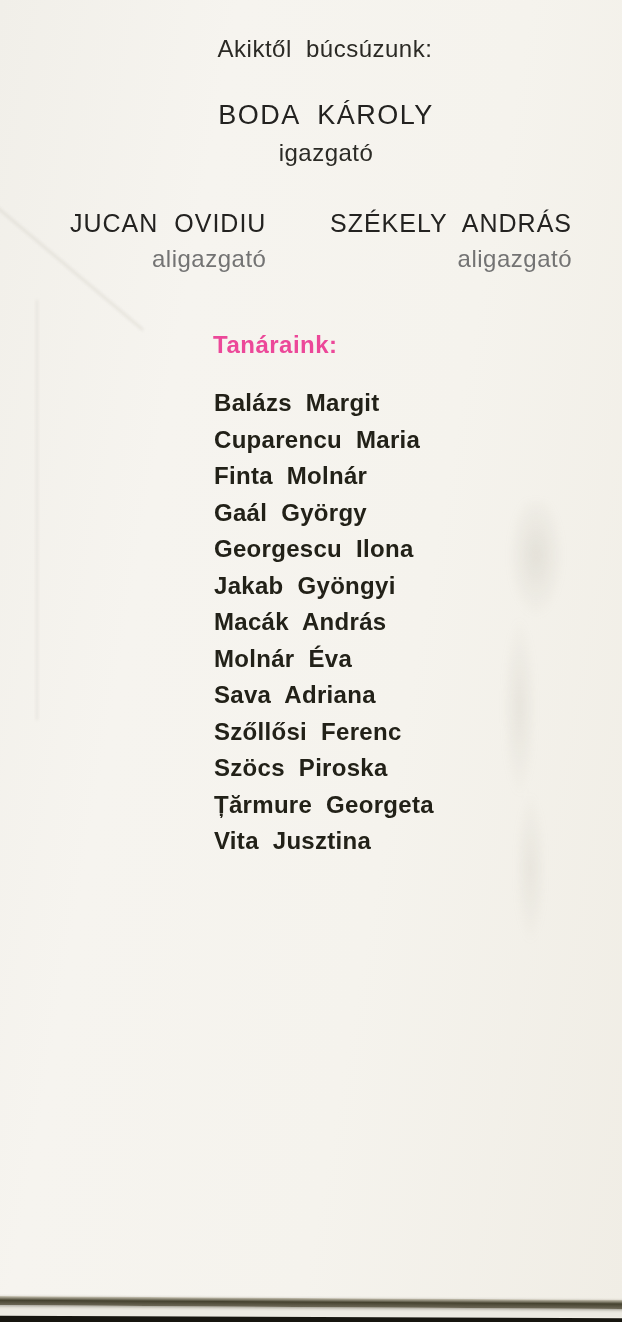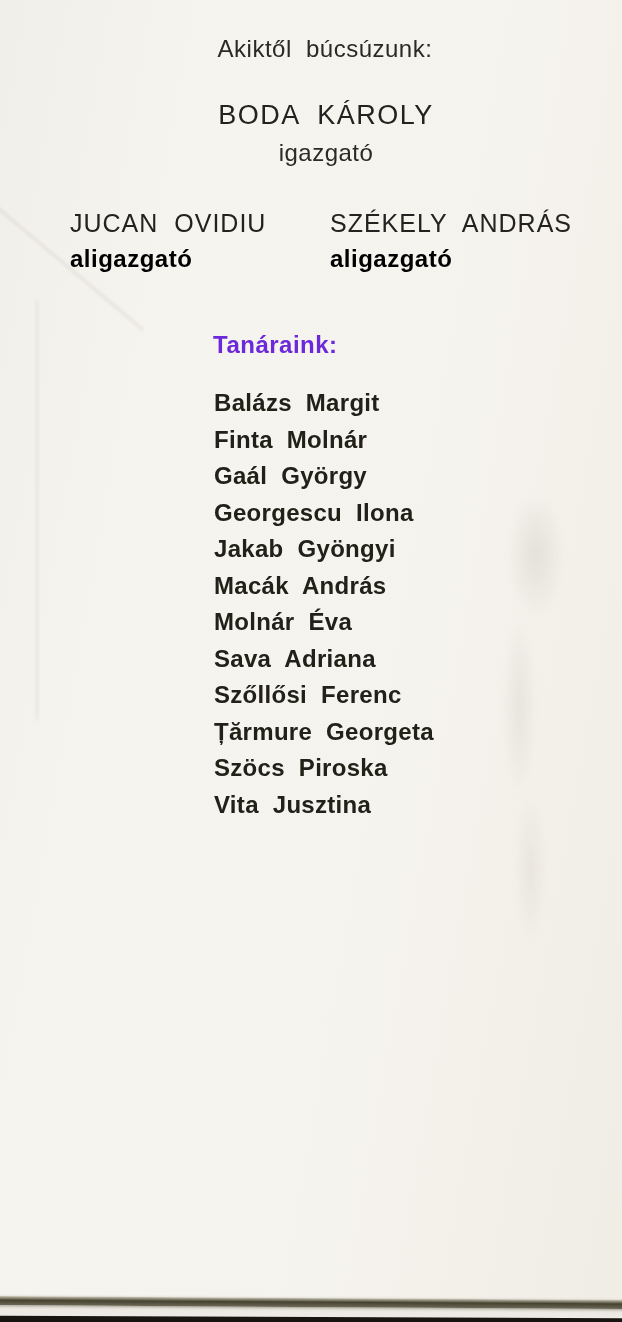--- a/index.html
+++ b/index.html
@@ -49,44 +49,43 @@
     letter-spacing: 0.5px;
     color: #2b2a25;
   }
   .deputies-row {
     display: flex;
     justify-content: space-between;
     margin-top: 41px;
     padding: 0 50px 0 70px;
   }
   .deputy {
-    text-align: left;
+    text-align: right;
   }
   .deputy-name {
     font-size: 25px;
     line-height: 30px;
     letter-spacing: 1px;
     word-spacing: 8px;
     color: #232220;
   }
   .deputy-role {
     margin-top: 7px;
     font-size: 24px;
     line-height: 28px;
     letter-spacing: 0.5px;
-    color: #000000;
-    font-weight: bold;
+    color: #737373;
   }
   .teachers-heading {
     margin: 57px 0 0 213px;
     font-size: 24px;
     line-height: 29px;
     font-weight: bold;
     letter-spacing: 0.5px;
-    color: #6d28d9;
+    color: #ec4899;
   }
   .teachers-list {
     margin: 26px 12px 0 214px;
   }
   .teacher {
     font-size: 24px;
     line-height: 36.5px;
     font-weight: bold;
     letter-spacing: 0.3px;
     word-spacing: 7px;
@@ -181,30 +180,31 @@
     <div class="deputy">
       <div class="deputy-name">SZÉKELY ANDRÁS</div>
       <div class="deputy-role">aligazgató</div>
     </div>
   </div>
 
   <div class="teachers-heading">Tanáraink:</div>
 
   <div class="teachers-list">
       <div class="teacher">Balázs Margit</div>
+      <div class="teacher">Cuparencu Maria</div>
       <div class="teacher">Finta Molnár</div>
       <div class="teacher">Gaál György</div>
       <div class="teacher">Georgescu Ilona</div>
       <div class="teacher">Jakab Gyöngyi</div>
       <div class="teacher">Macák András</div>
       <div class="teacher">Molnár Éva</div>
       <div class="teacher">Sava Adriana</div>
       <div class="teacher">Szőllősi Ferenc</div>
+      <div class="teacher">Szöcs Piroska</div>
       <div class="teacher">Țărmure Georgeta</div>
-      <div class="teacher">Szöcs Piroska</div>
       <div class="teacher">Vita Jusztina</div>
     </div>
 
   <div class="crease-diagonal"></div>
   <div class="crease-vertical"></div>
   <div class="bleed-marks"></div>
 
   <div class="bottom-edge">
     <div class="edge-paper-strip"></div>
     <div class="edge-shadow-band"></div>

